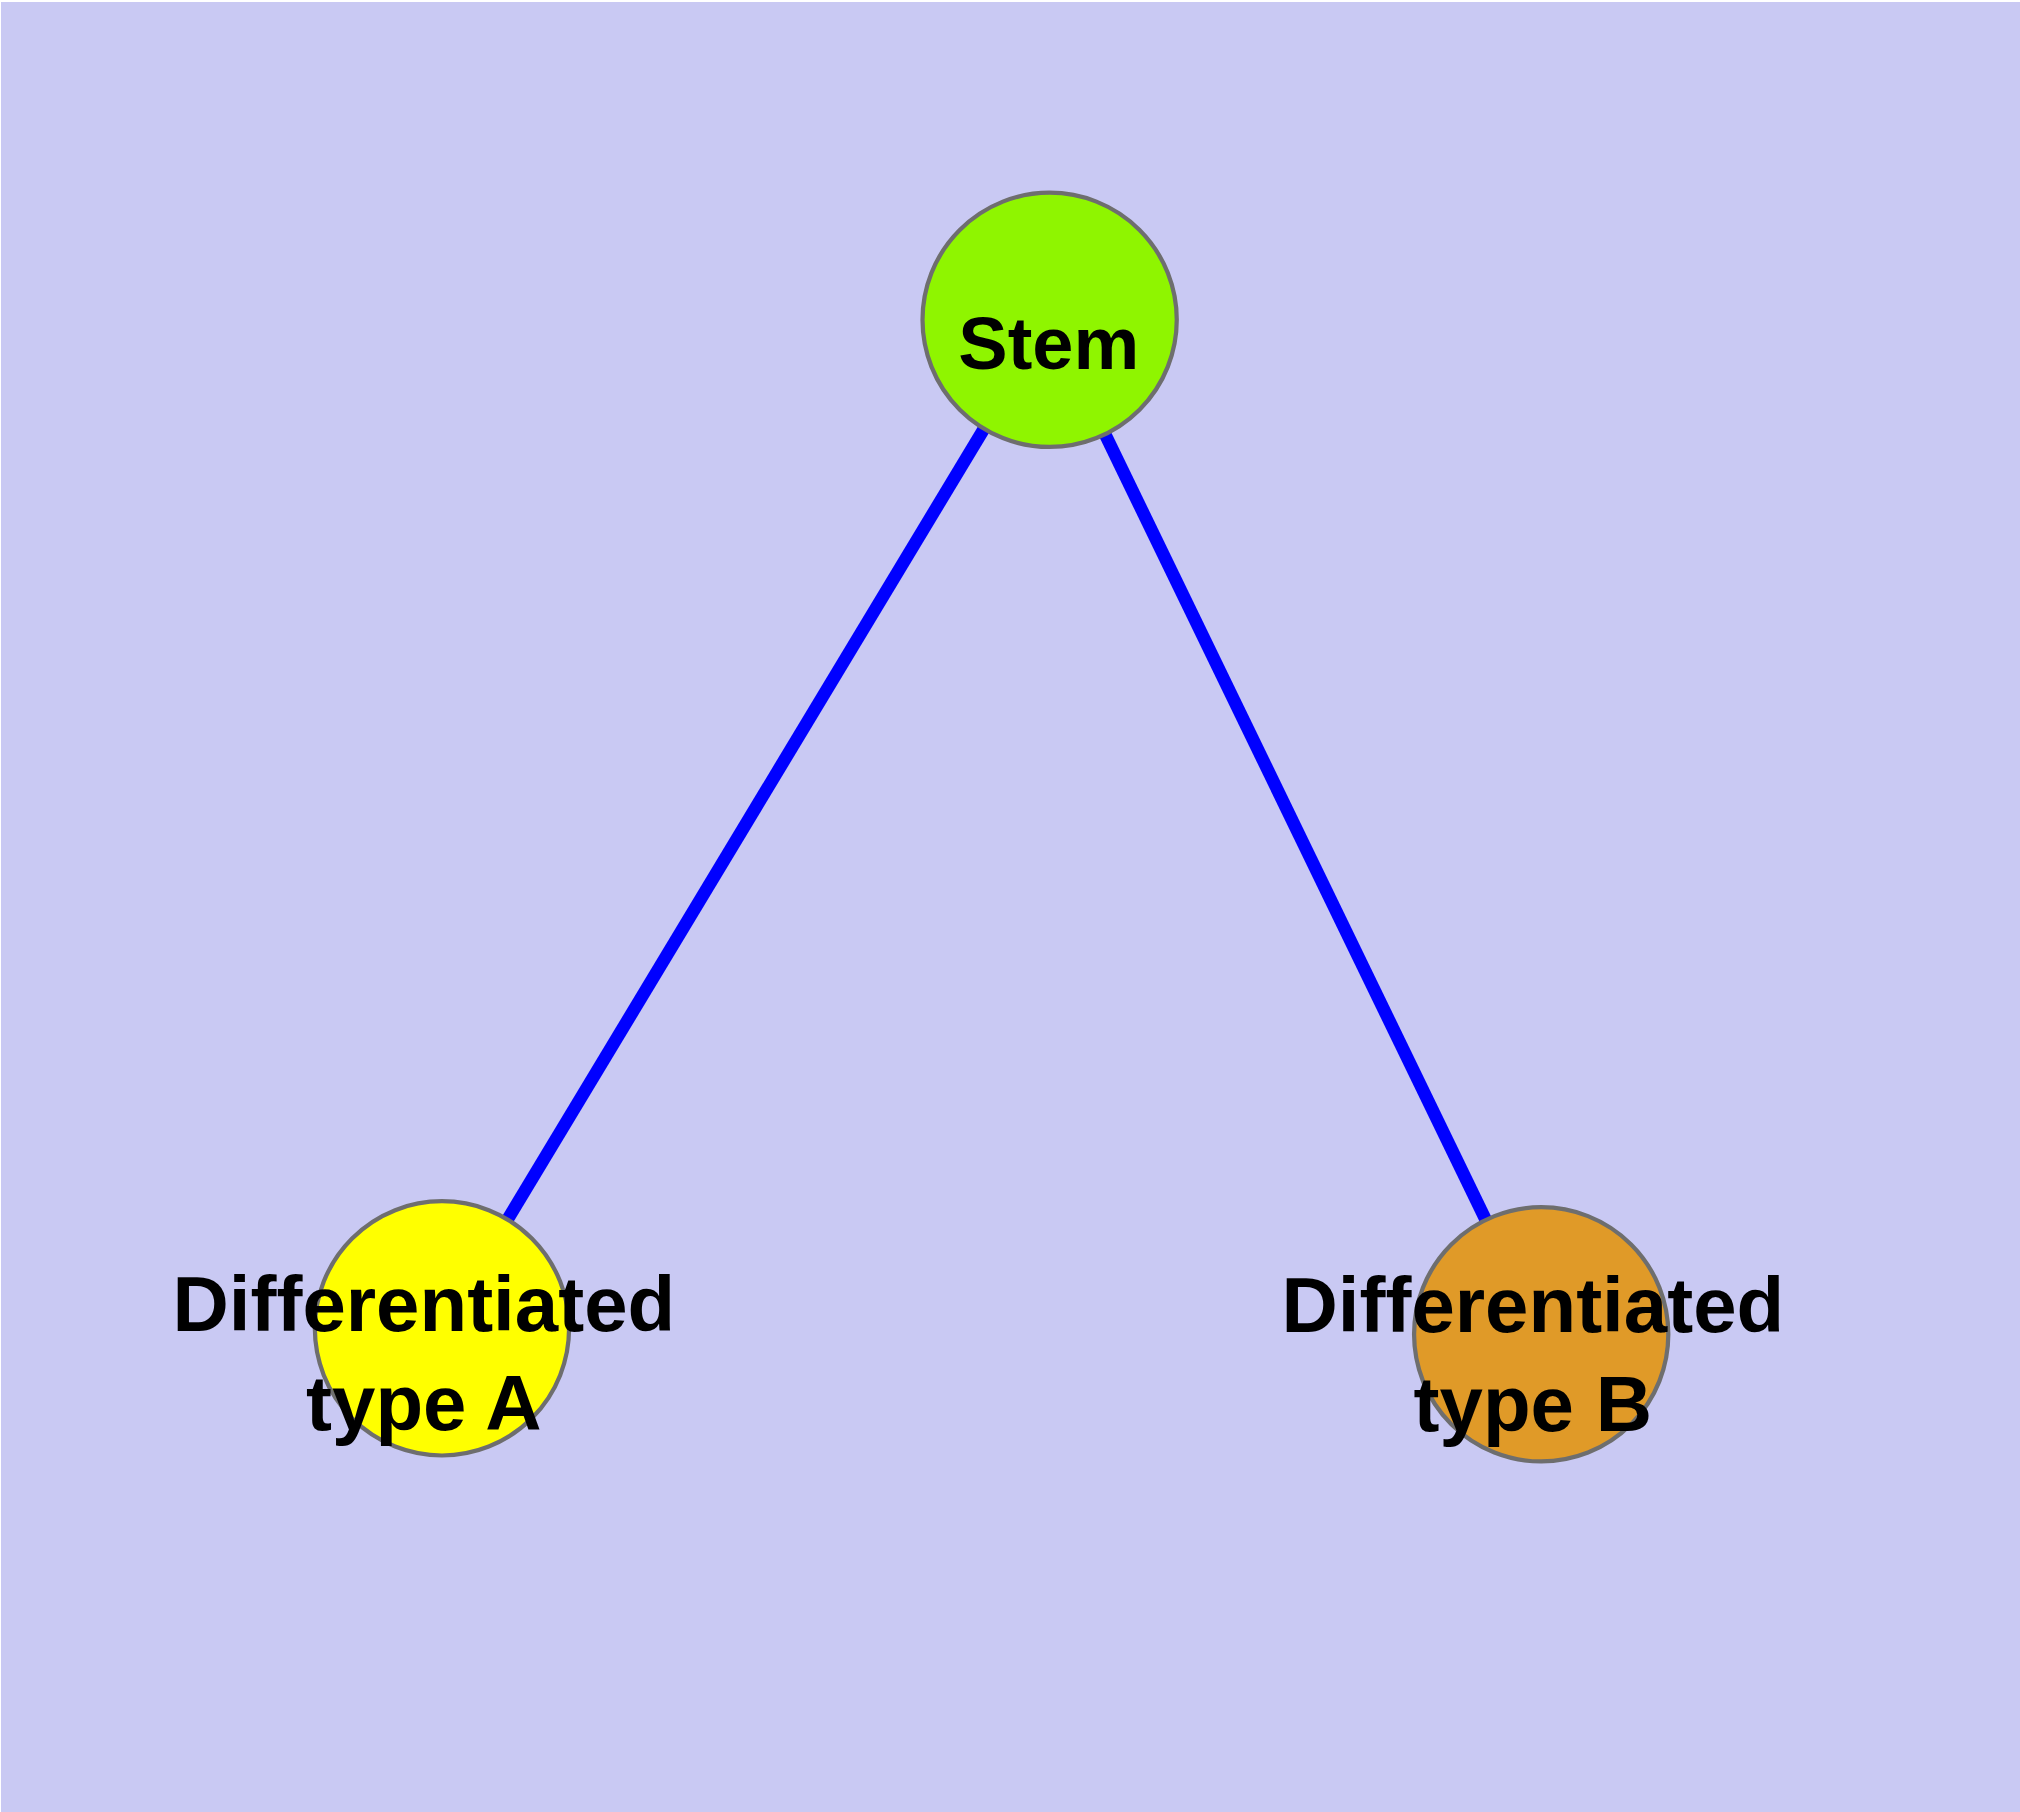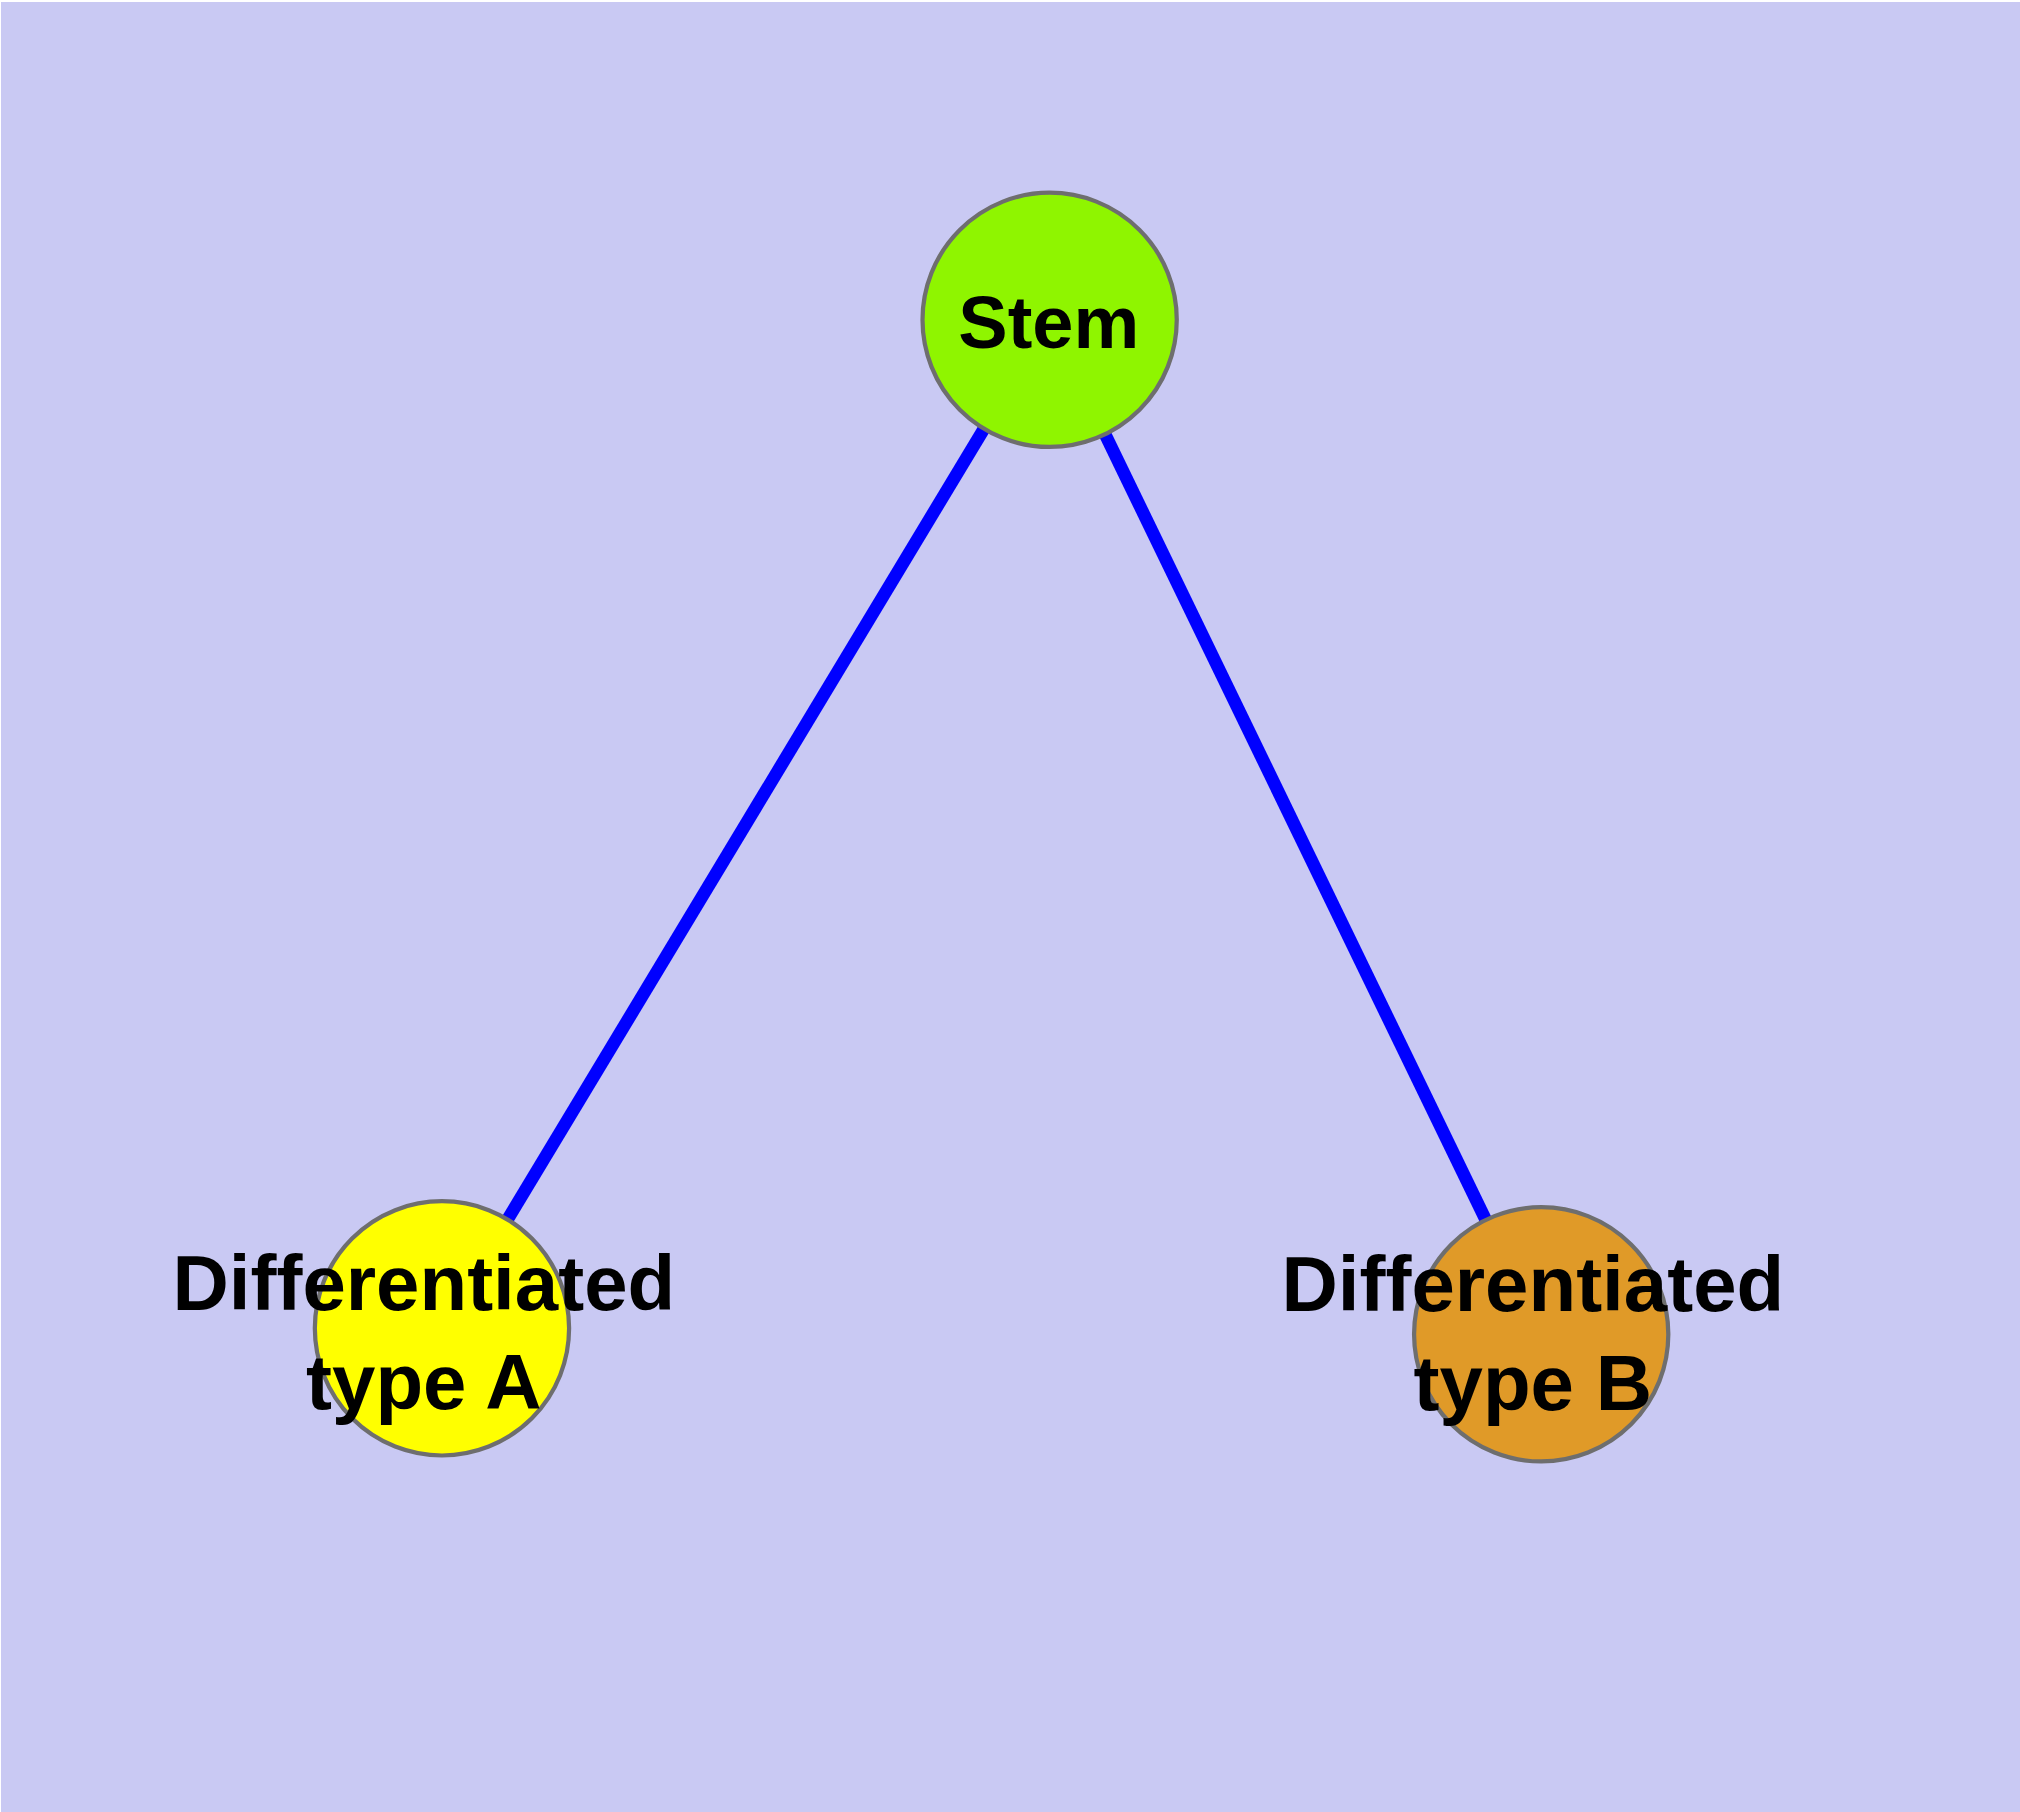--- a/index.html
+++ b/index.html
@@ -41,20 +41,21 @@
     stroke-width: 5px;
   }
   .node-label {
     position: absolute;
     transform: translate(-50%, -50%);
     color: #000000;
     font-weight: bold;
     text-align: center;
     white-space: pre-line;
     pointer-events: none;
+    margin-top: 21px;
   }
   .label-stem {
     left: 1048px;
     top: 320px;
     font-size: 74px;
     line-height: 85px;
   }
   .label-a {
     left: 423px;
     top: 1331px;

